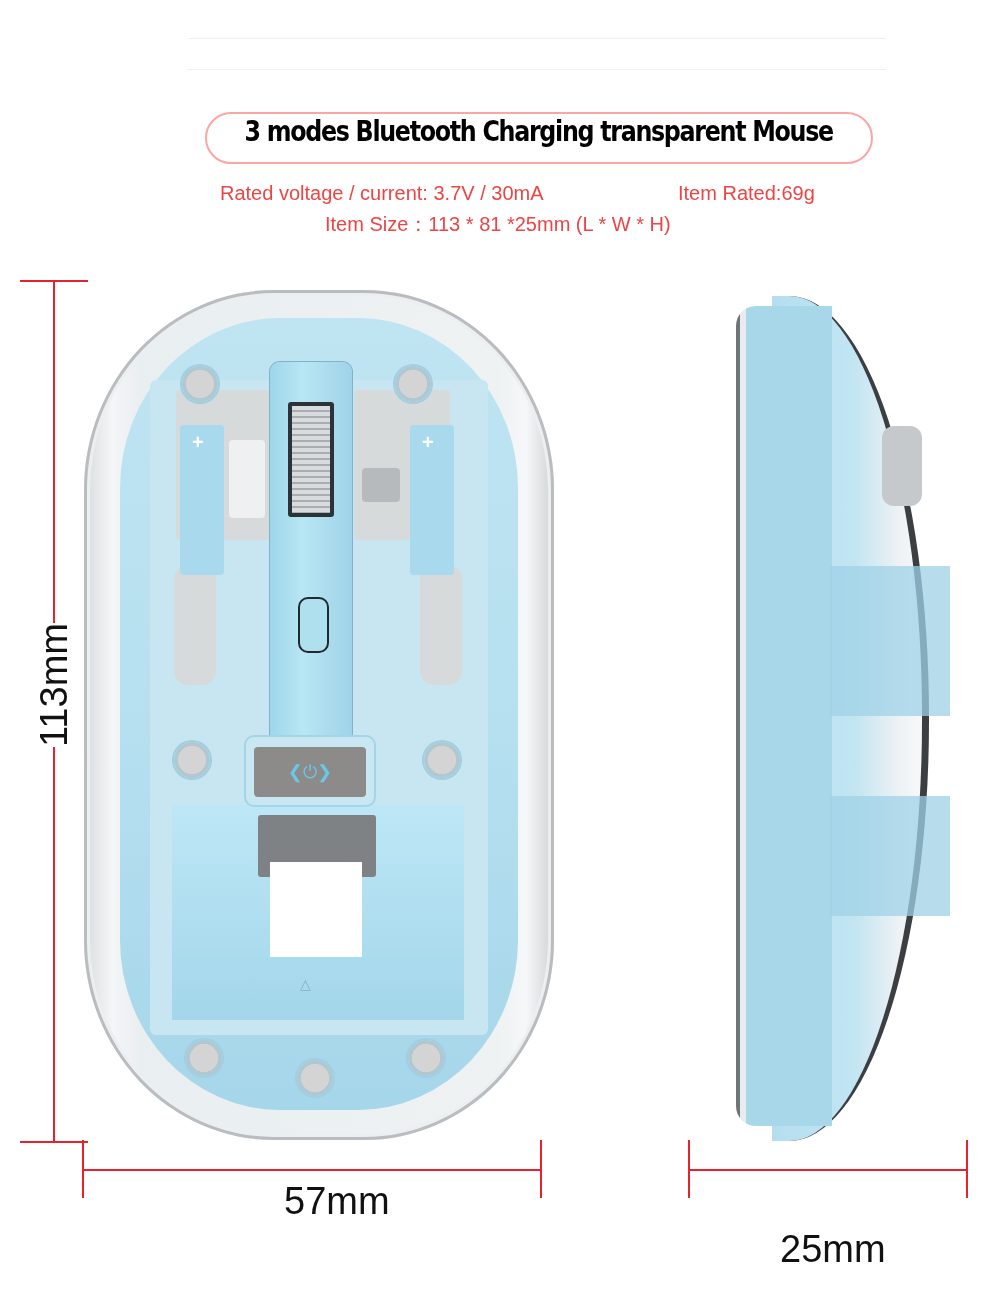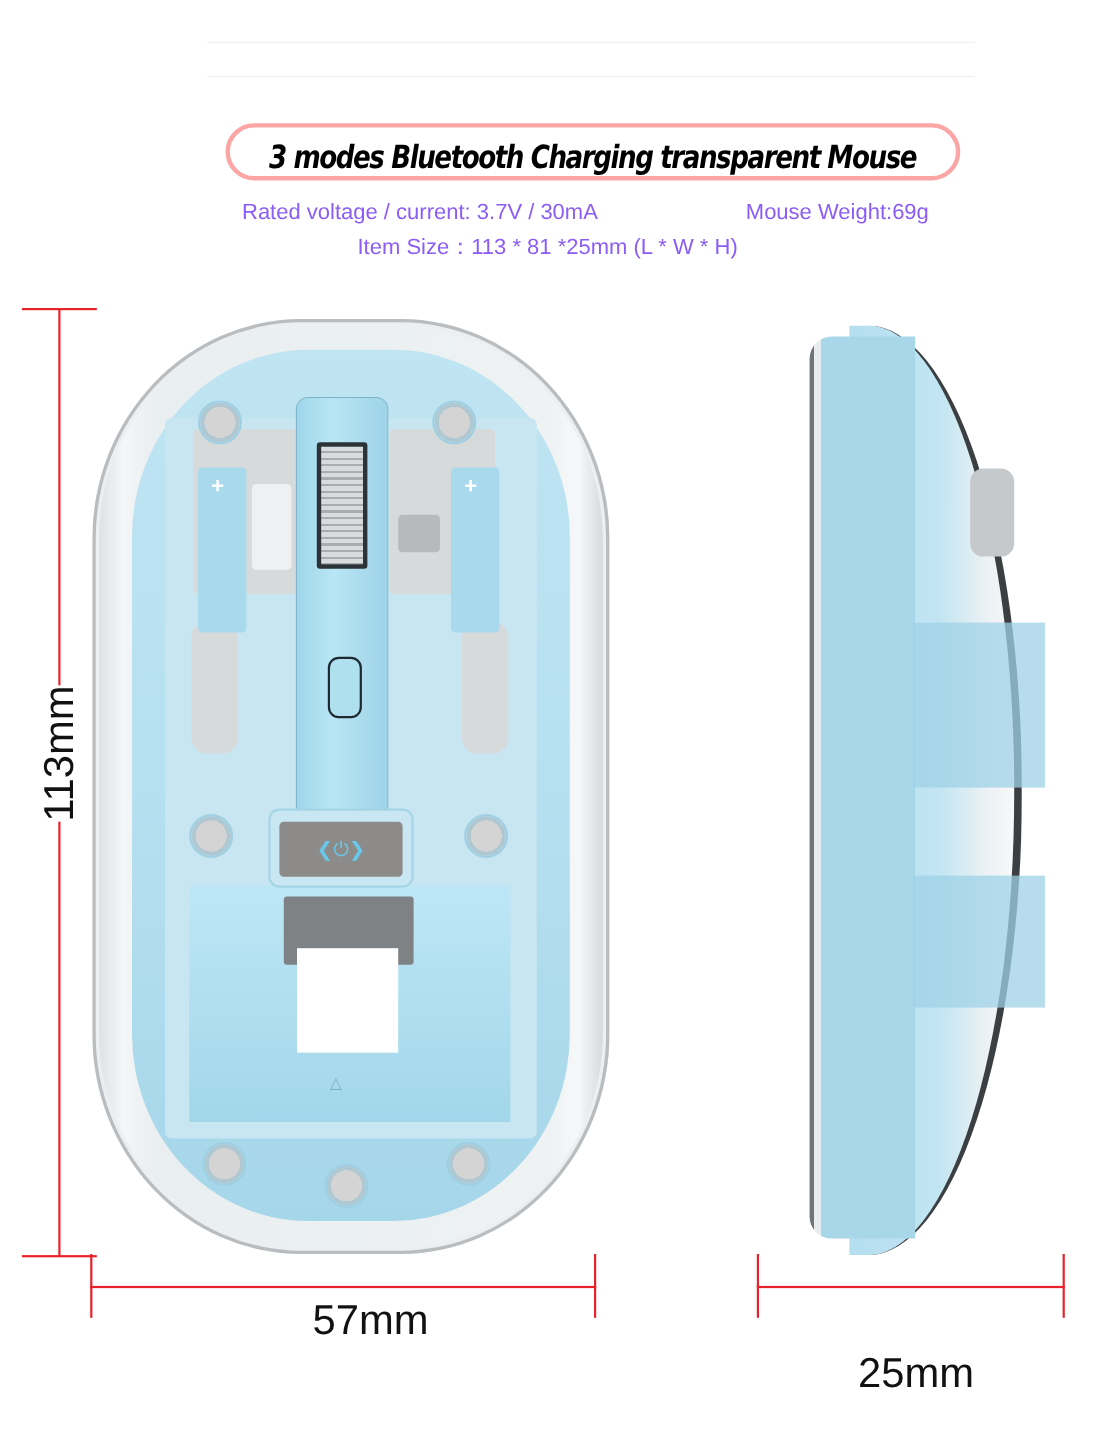--- a/index.html
+++ b/index.html
@@ -1,20 +1,20 @@
 <!DOCTYPE html>
 <html><head>
 <meta charset="utf-8">
 <style>
   html, body { margin:0; padding:0; background:#ffffff; }
   body { width:1000px; height:1300px; position:relative; overflow:hidden; font-family:"Liberation Sans", sans-serif; color:#111; }
   .hairline { position:absolute; left:188px; width:698px; height:1px; background:#efefef; }
-  .title-pill { position:absolute; left:205px; top:112px; width:668px; height:52px; border:4px solid #fca5a5; border-radius:30px; box-sizing:border-box; display:flex; align-items:flex-end; justify-content:center;font-style:italic; }
+  .title-pill { position:absolute; left:205px; top:112px; width:668px; height:52px; border:2px solid #fca5a5; border-radius:30px; box-sizing:border-box; display:flex; align-items:flex-start; justify-content:center; }
   .title-text { font-family:"DejaVu Sans", sans-serif; font-weight:bold; font-size:29px; letter-spacing:-1.6px; transform:scaleX(0.82); white-space:nowrap; color:#000; }
-  .spec { position:absolute; font-size:20px; color:#8b5cf6; white-space:nowrap; }
+  .spec { position:absolute; font-size:20px; color:#ef4444; white-space:nowrap; }
   .dim-line { position:absolute; background:#e8222c; }
   .dim-label { position:absolute; font-size:38px; color:#111; white-space:nowrap; }
   .dim-label.vert { transform:rotate(-90deg); transform-origin:center center; }
   
   .mouse-top { position:absolute; left:84px; top:290px; width:470px; height:850px; }
   .shell { position:absolute; inset:0; border-radius:190px / 200px; background:linear-gradient(90deg,#d9dcde 0%,#f4f6f7 6%,#e9eef0 12%,#eef2f3 88%,#f6f7f8 94%,#cfd2d4 100%); box-shadow: inset 0 0 0 3px #b9bdc0, inset 0 0 0 6px #eceff0; }
   .inner-blue { position:absolute; left:36px; top:28px; right:36px; bottom:30px; border-radius:160px / 170px; background:linear-gradient(180deg,#bfe4f2 0%,#b6e0f0 50%,#a6d6ea 100%); }
   .tray { position:absolute; left:66px; top:90px; right:66px; bottom:105px; background:#c7e6f1; border-radius:6px; }
   .pcb { position:absolute; background:#d7dadb; border-radius:4px; }
   .screw { position:absolute; width:36px; height:36px; border-radius:50%; background:radial-gradient(circle,#d4d4d4 0 55%,#b0c8d2 56% 70%,#a9d6e8 71%); box-shadow:0 0 0 2px #9fcfe2; }
@@ -41,21 +41,21 @@
 <body>
 
 <div class="hairline" style="top:38px;"></div>
 <div class="hairline" style="top:69px;"></div>
 
 <div class="title-pill">
   <span class="title-text">3 modes Bluetooth Charging transparent Mouse</span>
 </div>
 
 <div class="spec" style="left:220px; top:182px;">Rated voltage / current: 3.7V / 30mA</div>
-<div class="spec" style="left:678px; top:182px;">Mouse Weight:69g</div>
+<div class="spec" style="left:678px; top:182px;">Item Rated:69g</div>
 <div class="spec" style="left:325px; top:211px;">Item Size：113 * 81 *25mm (L * W * H)</div>
 
 <div class="dim-line" style="left:20px; top:280px; width:68px; height:2px;"></div>
 <div class="dim-line" style="left:53px; top:280px; width:2px; height:862px;"></div>
 <div class="dim-line" style="left:20px; top:1141px; width:68px; height:2px;"></div>
 <div class="dim-label vert" style="left:-8px; top:665px; width:124px; text-align:center; background:#fff; line-height:40px;">113mm</div>
 
 <div class="dim-line" style="left:82px; top:1140px; width:2px; height:58px;"></div>
 <div class="dim-line" style="left:82px; top:1169px; width:460px; height:2px;"></div>
 <div class="dim-line" style="left:540px; top:1140px; width:2px; height:58px;"></div>

